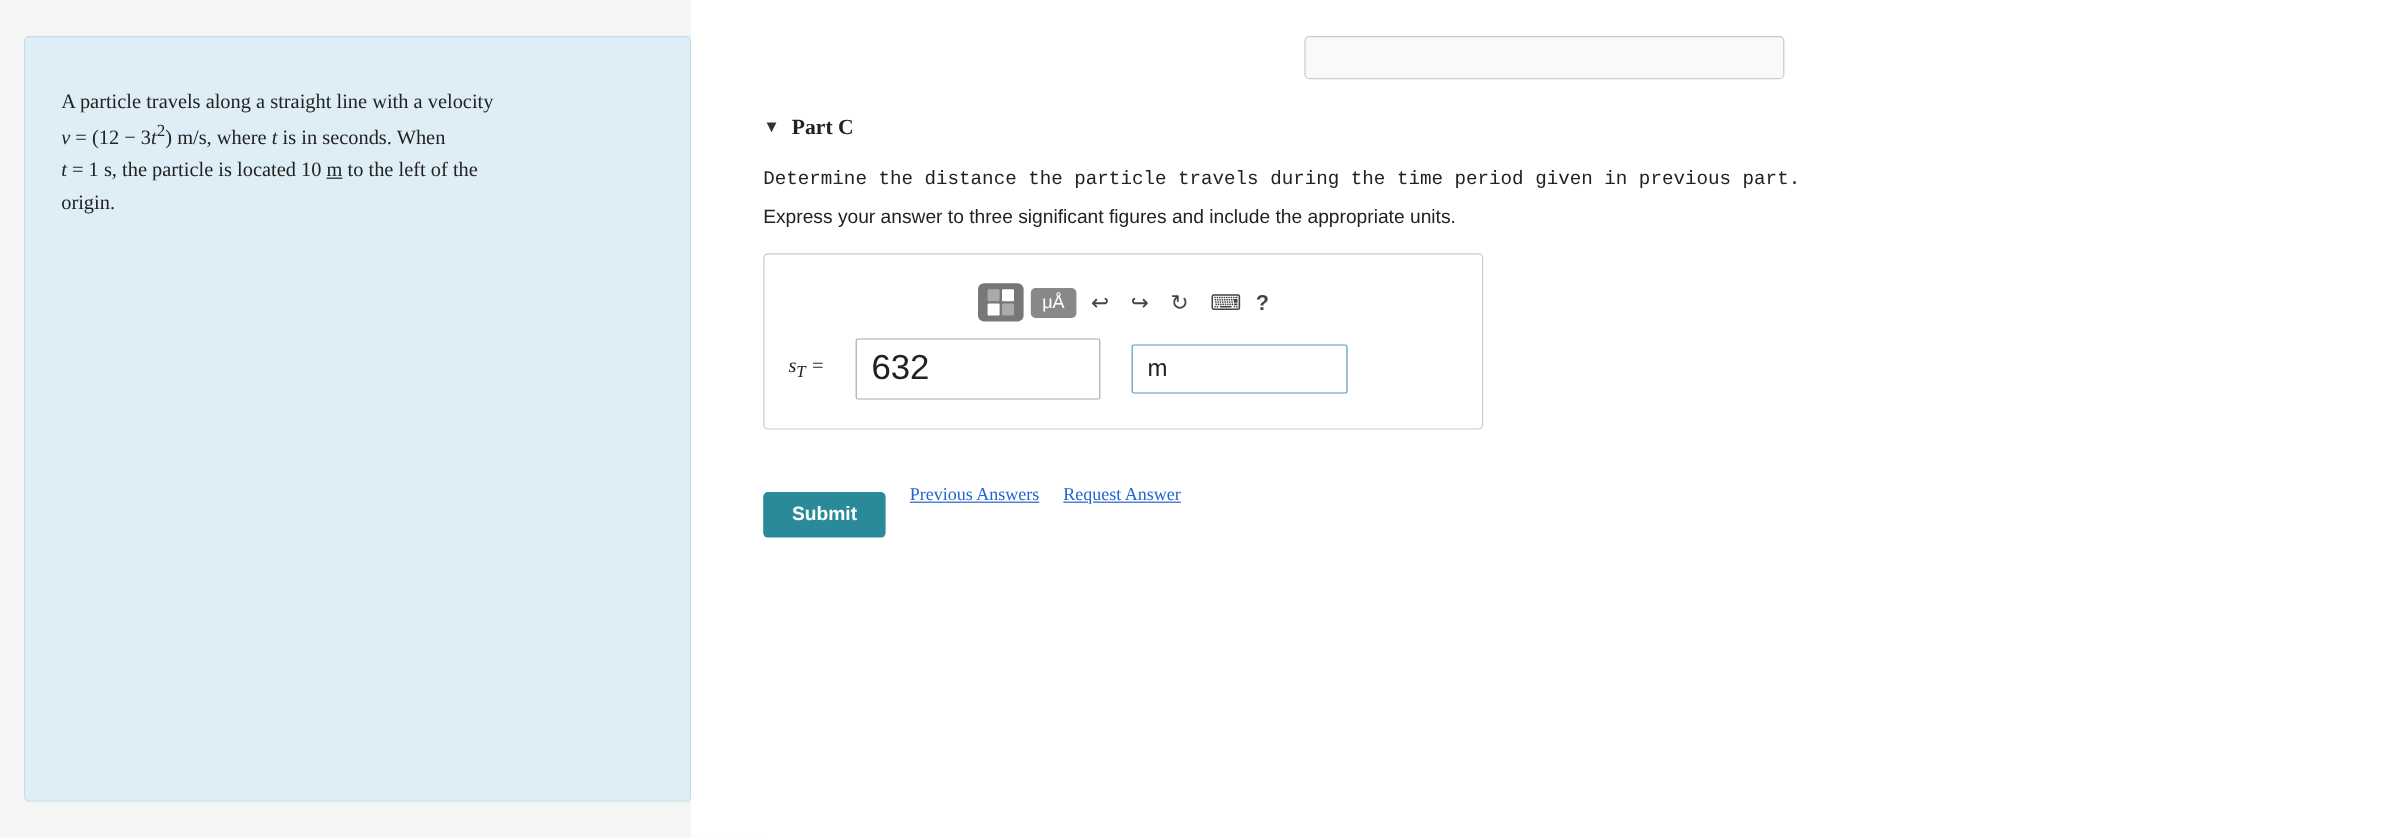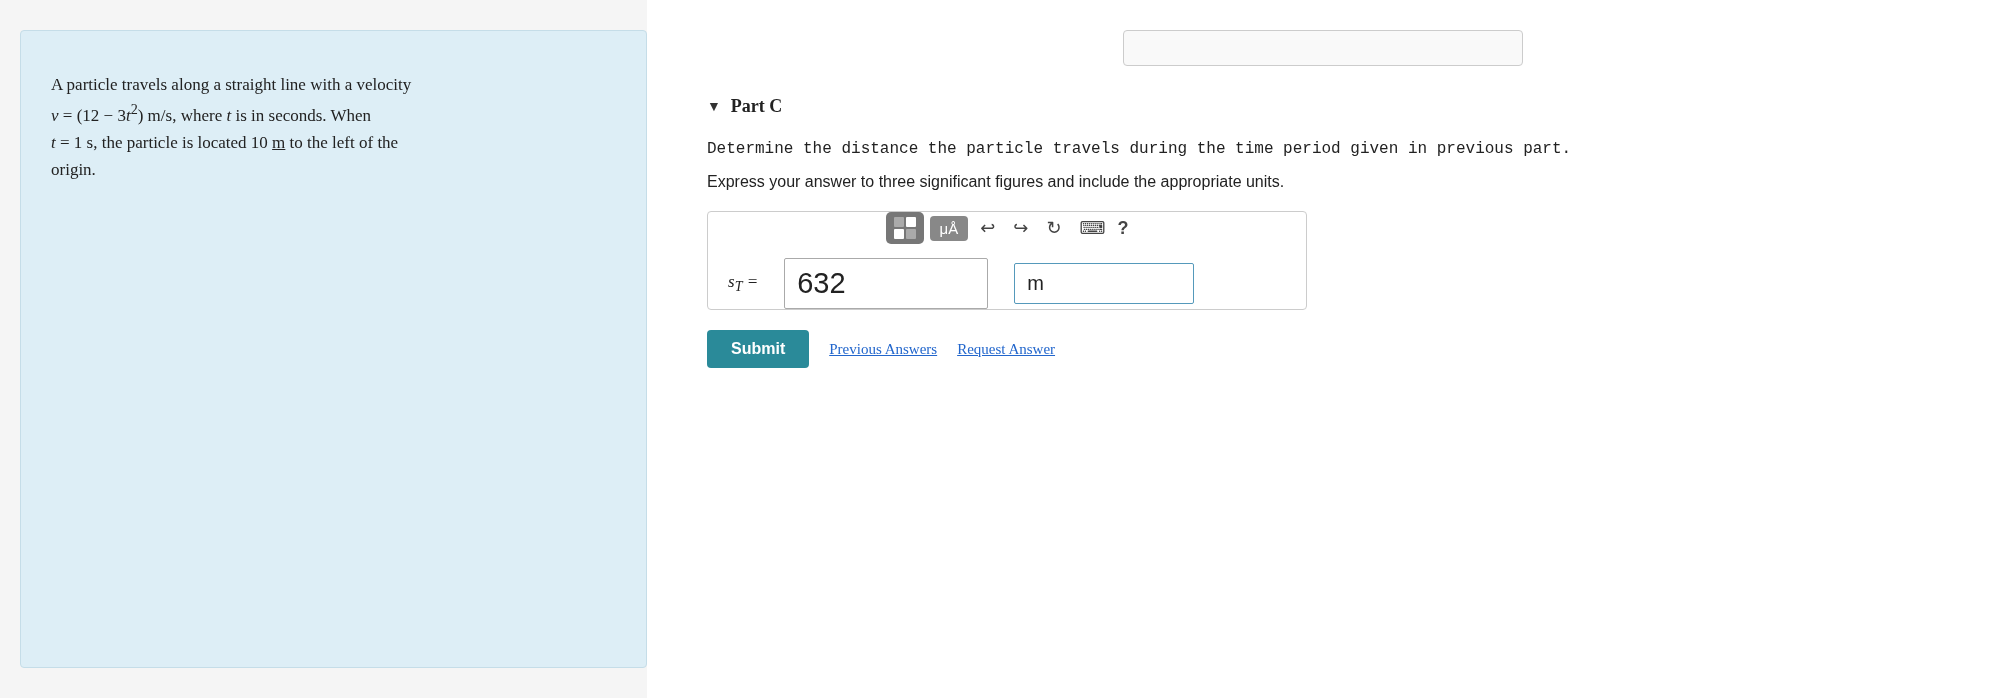--- a/index.html
+++ b/index.html
@@ -5,21 +5,21 @@
     * { box-sizing: border-box; margin: 0; padding: 0; }
     body {
       font-family: Georgia, 'Times New Roman', serif;
       background: #f5f5f5;
       display: flex;
       min-height: 698px;
       width: 1998px;
     }
 
     .left-panel {
-      width: 627px;
+      width: 556px;
       padding: 40px 30px;
       background: #ddeef6;
       border: 1px solid #c5dde8;
       margin: 30px 0 30px 20px;
       border-radius: 4px;
       flex-shrink: 0;
     }
 
     .left-panel p {
       font-size: 17px;
@@ -79,21 +79,21 @@
       font-size: 16px;
       font-weight: normal;
       color: #222;
       margin-bottom: 20px;
       font-family: Arial, sans-serif;
     }
 
     .answer-box {
       border: 1.5px solid #ccc;
       border-radius: 4px;
-      padding: 0 20px;
+      padding: 24px 20px;
       margin-bottom: 20px;
       background: #fff;
       max-width: 600px;
     }
 
     .toolbar {
       display: flex;
       align-items: center;
       gap: 6px;
       margin-bottom: 14px;
@@ -174,20 +174,21 @@
     .submit-btn {
       background: #2a8a99;
       color: white;
       border: none;
       border-radius: 4px;
       padding: 10px 24px;
       font-size: 16px;
       font-family: Arial, sans-serif;
       font-weight: bold;
       cursor: pointer;
+      margin-top: 32px;
     }
 
     .link-btn {
       color: #2266cc;
       text-decoration: underline;
       font-size: 15px;
       font-family: Liberation Serif, serif;
       cursor: pointer;
       background: none;
       border: none;

